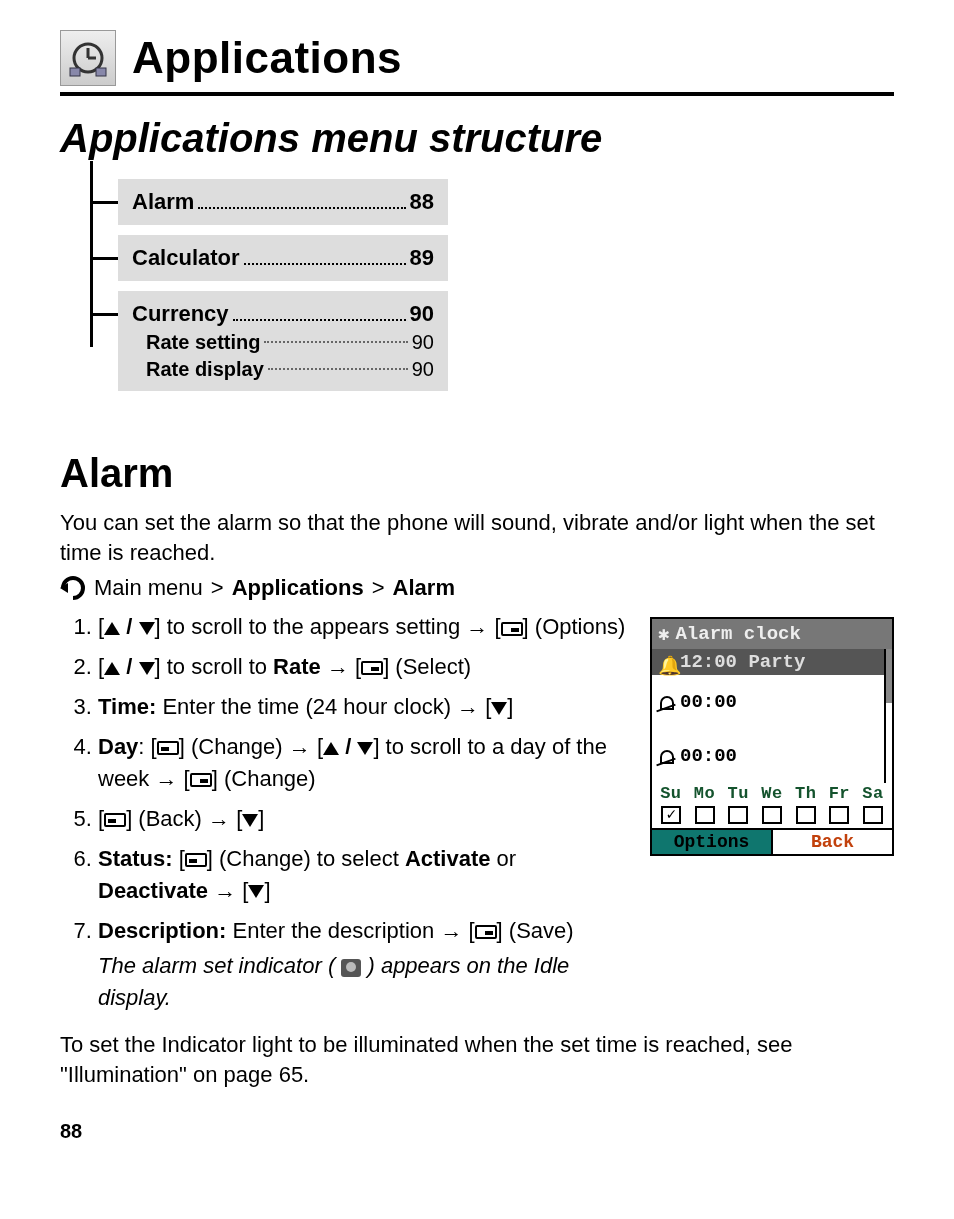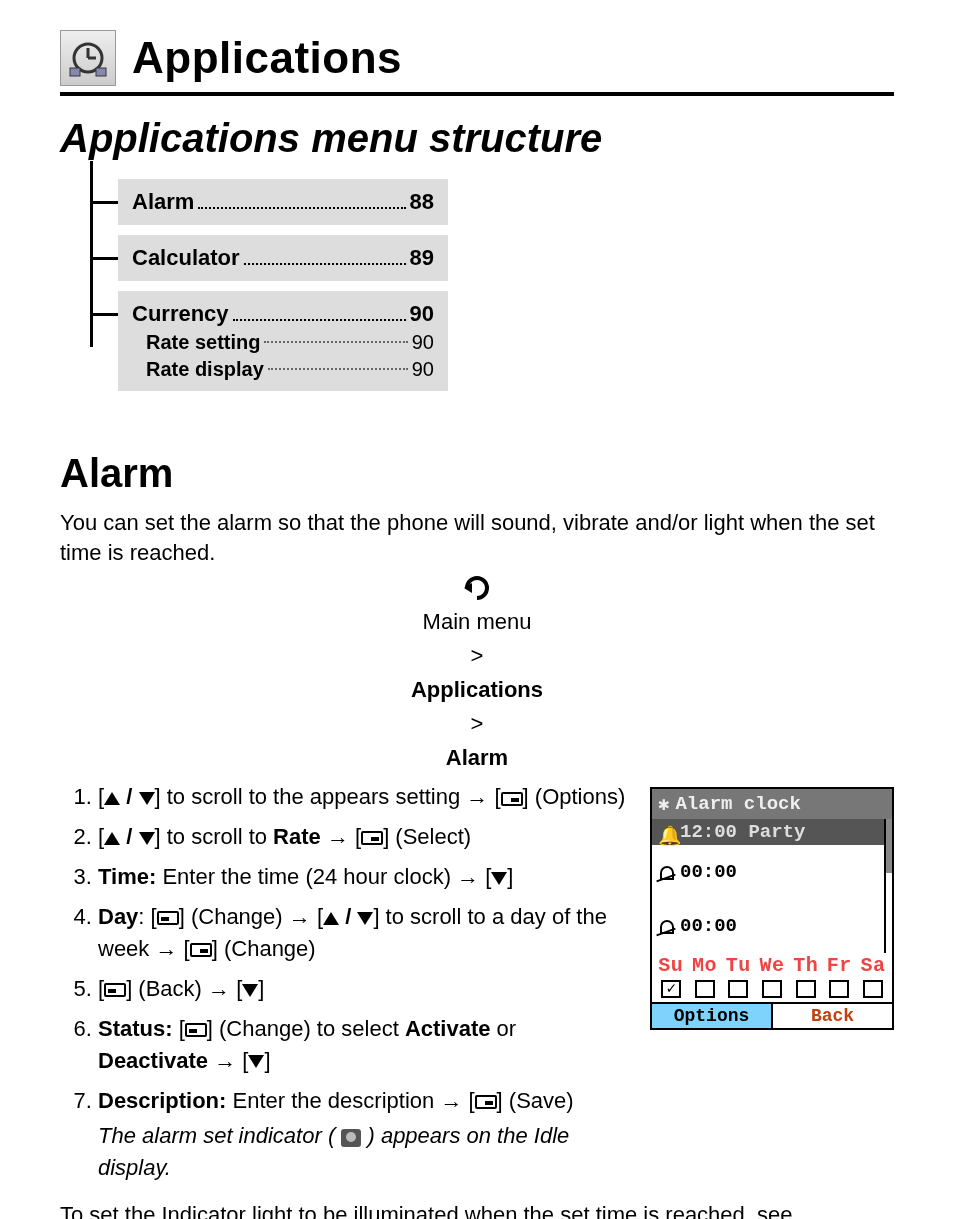--- a/index.html
+++ b/index.html
@@ -103,21 +103,20 @@
   }
   .alarm-section { margin-top: 60px; }
   .alarm-title { font-size: 40px; font-weight: 800; margin-bottom: 12px; }
   .body-text { font-size: 22px; line-height: 1.35; margin-bottom: 8px; }
   .breadcrumb {
     display: flex;
     align-items: center;
     gap: 8px;
     font-size: 22px;
     margin: 6px 0 10px 0;
-    flex-direction: column;
   }
   .arrow-circle {
     width: 26px;
     height: 26px;
     display: inline-flex;
     align-items: center;
     justify-content: center;
   }
   .content-with-screen {
     display: flex;
@@ -215,23 +214,23 @@
   .ps-row {
     padding: 16px 6px;
     font-size: 19px;
     color: #000;
     display: flex;
     align-items: center;
     gap: 6px;
   }
   .ps-days {
     padding: 1px 2px;
-    font-size: 20px;
+    font-size: 17px;
     letter-spacing: 0.5px;
-    color: #ef4444;
+    color: #14532d;
     text-align: center;
     display: flex;
     justify-content: space-around;
   }
   .ps-checkrow {
     display: flex;
     gap: 3px;
     padding: 2px 4px 4px 4px;
     justify-content: space-around;
   }
@@ -252,21 +251,21 @@
     border-top: 2px solid #000;
   }
   .ps-softkeys > div {
     flex: 1;
     text-align: center;
     font-size: 18px;
     color: #c2410c;
     padding: 2px 0;
   }
   .ps-softkeys > div:first-child {
-    background: #7dd3fc;
+    background: #0f766e;
     color: #000;
     border-right: 2px solid #000;
   }
   .ps-scroll {
     border-left: 2px solid #000;
     width: 8px;
     background: #fff;
     position: relative;
   }
   .ps-flex { display: flex; }

